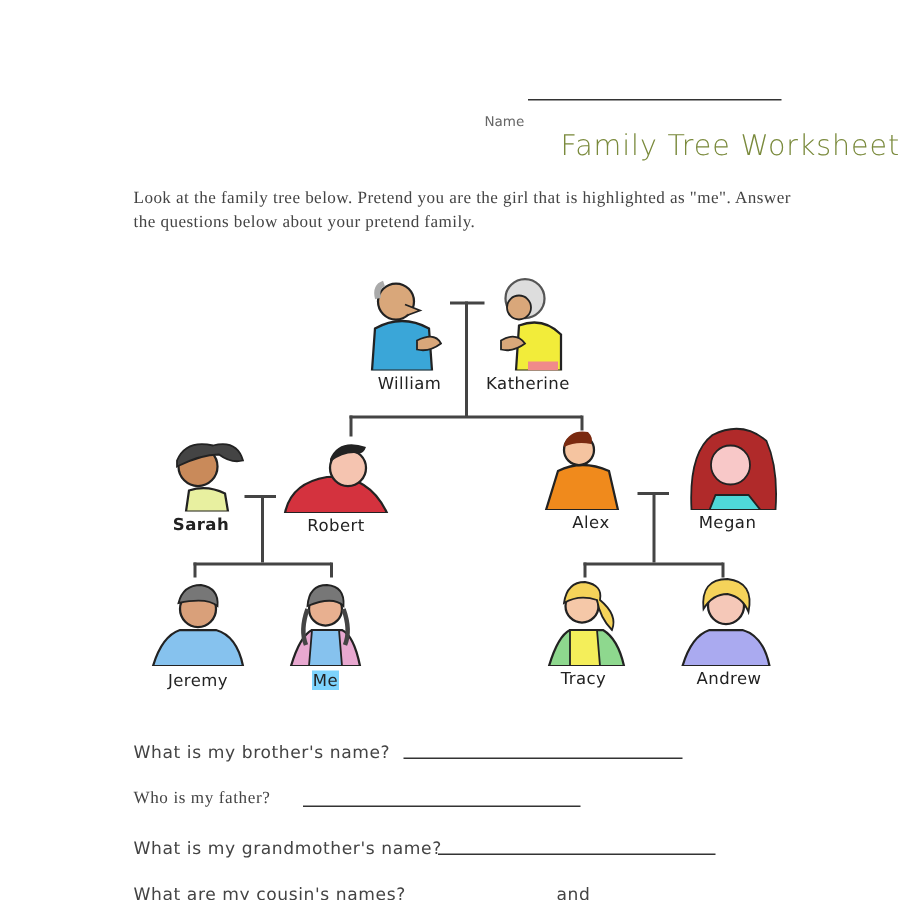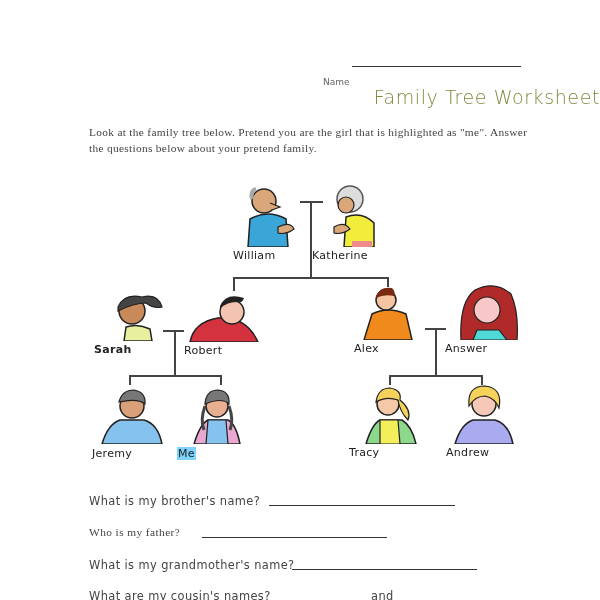--- a/index.html
+++ b/index.html
@@ -7,21 +7,21 @@
          font-family:"DejaVu Sans", sans-serif; color:#444; }
   .abs { position:absolute; }
   .name-label { left:323px; top:57px; font-size:9px; color:#666;margin-top:20px; }
   .name-line { left:352px; top:66px; width:169px; height:1px; background:#333; }
   .title { left:0; width:600px; top:86px; text-align:right; font-size:19px;
            color:#7a8a3c; letter-spacing:0.6px; font-weight:300; }
   .instr { left:89px; top:124px; width:440px; font-size:11.4px; line-height:16px;
            color:#444; letter-spacing:0.3px;font-family:Liberation Serif, serif; }
   .line { position:absolute; background:#444; }
   .person { position:absolute; }
-  .pname { position:absolute; font-size:11px; color:#222; text-align:left; width:80px; letter-spacing:0.3px; }
+  .pname { position:absolute; font-size:11px; color:#222; text-align:center; width:80px; letter-spacing:0.3px; }
   .hl { background:#7dd3fc; padding:0 1px; }
   .q { position:absolute; left:89px; font-size:11.4px; color:#444; letter-spacing:0.4px; }
   .ans { position:absolute; height:1px; background:#333; }
 </style>
 </head>
 <body>
 
 <div class="abs name-label">Name</div>
 <div class="abs name-line"></div>
 
@@ -82,21 +82,21 @@
   <path d="M2 56 L10 30 Q26 22 44 30 L50 56 Z" fill="#f08a1c" stroke="#222" stroke-width="1.5"></path>
   <circle cx="24" cy="16" r="10" fill="#f5c4a0" stroke="#222" stroke-width="1.5"></circle>
   <path d="M14 12 Q18 2 30 4 Q34 8 32 12 Q22 10 14 14Z" fill="#7a2a10"></path>
 </svg>
 <svg class="person" style="left:455px;top:282px;" width="66" height="58">
   <path d="M6 58 Q4 20 20 8 Q40 -2 56 12 Q64 30 62 58 Z" fill="#b02a2a" stroke="#222" stroke-width="1.2"></path>
   <circle cx="32" cy="28" r="13" fill="#f8c8c8" stroke="#222" stroke-width="1.2"></circle>
   <path d="M22 48 L44 48 L52 58 L18 58 Z" fill="#4fd8d8" stroke="#222" stroke-width="1.2"></path>
 </svg>
 <div class="pname" style="left:354px;top:342px;">Alex</div>
-<div class="pname" style="left:445px;top:342px;">Answer</div>
+<div class="pname" style="left:445px;top:342px;">Megan</div>
 
 <svg class="person" style="left:100px;top:386px;" width="64" height="58">
   <path d="M2 58 Q8 38 20 34 L44 34 Q58 38 62 58 Z" fill="#86c2ee" stroke="#222" stroke-width="1.5"></path>
   <circle cx="32" cy="20" r="12" fill="#d9a07a" stroke="#222" stroke-width="1.5"></circle>
   <path d="M19 16 Q22 4 34 4 Q46 6 45 18 Q38 12 19 16Z" fill="#777" stroke="#222" stroke-width="1.2"></path>
 </svg>
 <svg class="person" style="left:190px;top:386px;" width="54" height="58">
   <path d="M4 58 Q10 38 18 34 L38 34 Q46 38 50 58 Z" fill="#e8a8d0" stroke="#222" stroke-width="1.5"></path>
   <path d="M18 34 L36 34 L38 58 L16 58 Z" fill="#86c2ee" stroke="#222" stroke-width="1.2"></path>
   <circle cx="27" cy="20" r="11" fill="#e8b090" stroke="#222" stroke-width="1.5"></circle>

